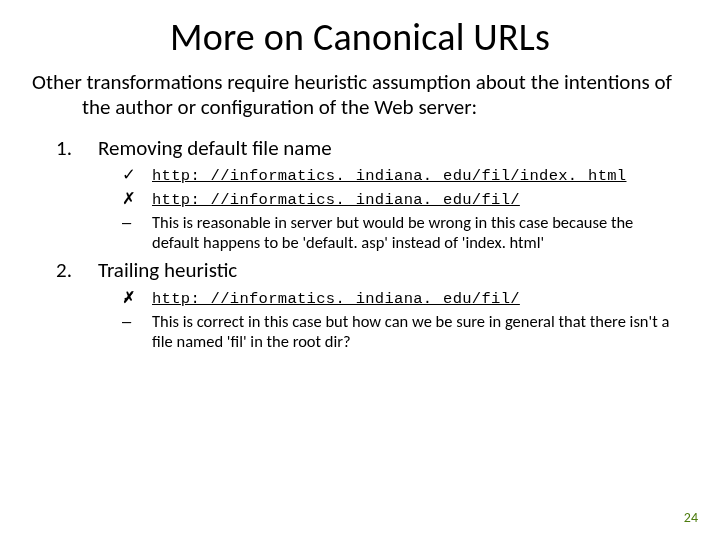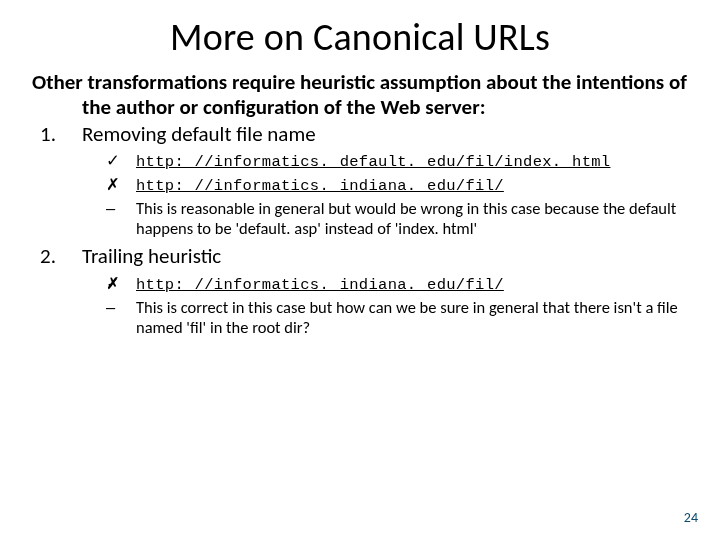--- a/index.html
+++ b/index.html
@@ -25,24 +25,23 @@
     font-weight: 400;
     font-size: 38px;
     letter-spacing: 0.2px;
   }
   .intro {
     font-size: 21px;
     line-height: 1.18;
     margin: 0 0 2px 0;
     padding-left: 50px;
     text-indent: -50px;
-    font-weight: bold;
   }
   ol.main {
-    margin: 0;
+    margin: 16px;
     padding: 0;
     list-style: none;
     counter-reset: mainc;
   }
   ol.main > li {
     counter-increment: mainc;
     margin: 0 0 4px 0;
   }
   .main-head {
     font-size: 21px;
@@ -82,48 +81,48 @@
     text-decoration: underline;
     letter-spacing: 0.3px;
     word-spacing: 1px;
   }
   .dash { font-weight: 400; }
   .pagenum {
     position: absolute;
     right: 22px;
     bottom: 14px;
     font-size: 14px;
-    color: #0c4a6e;
+    color: #4d7c0f;
   }
 </style>
 </head>
 <body>
 
 <div class="slide">
 
   <h1 class="title">More on Canonical URLs</h1>
 
   <p class="intro">Other transformations require heuristic assumption about the intentions of the author or configuration of the Web server:</p>
 
   <ol class="main">
 
     <li>
       <div class="main-head">Removing default file name</div>
       <ul class="sub">
         <li>
           <span class="bullet">✓</span>
-          <span class="u-url">http: //informatics. default. edu/fil/index. html</span>
+          <span class="u-url">http: //informatics. indiana. edu/fil/index. html</span>
         </li>
         <li>
           <span class="bullet">✗</span>
           <span class="u-url">http: //informatics. indiana. edu/fil/</span>
         </li>
         <li>
           <span class="bullet dash">–</span>
-          <span>This is reasonable in general but would be wrong in this case because the default happens to be 'default. asp' instead of 'index. html'</span>
+          <span>This is reasonable in server but would be wrong in this case because the default happens to be 'default. asp' instead of 'index. html'</span>
         </li>
       </ul>
     </li>
 
     <li>
       <div class="main-head">Trailing heuristic</div>
       <ul class="sub">
         <li>
           <span class="bullet">✗</span>
         </li>

